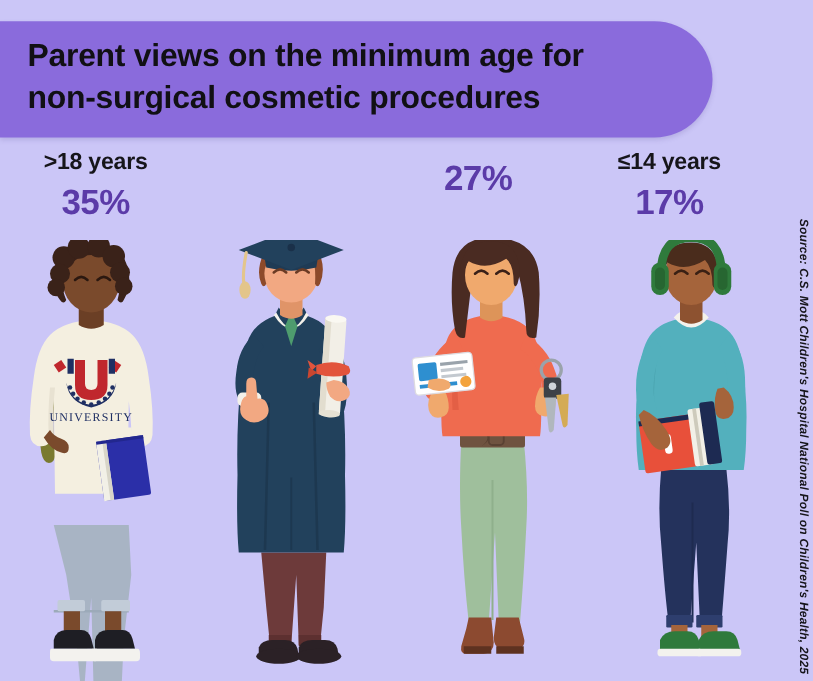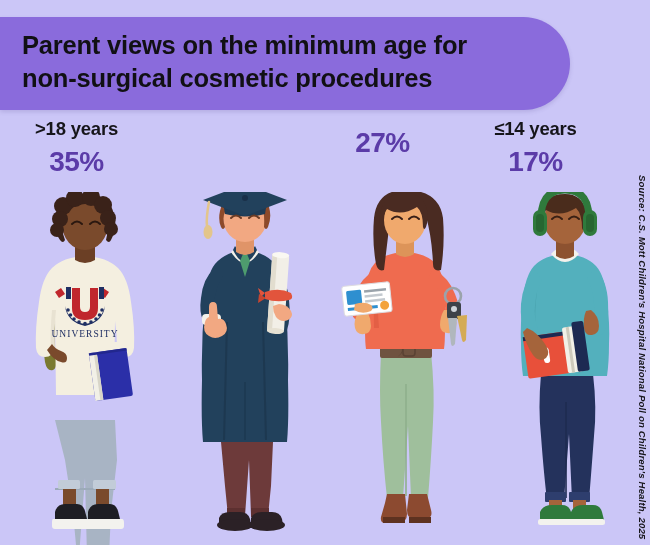--- a/index.html
+++ b/index.html
@@ -33,21 +33,21 @@
 
   
   .source{
     position:absolute;right:2px;bottom:6px;
     writing-mode:vertical-rl;
     font-size:9.6px;font-style:italic;font-weight:bold;
     color:#16151a;letter-spacing:.15px;white-space:nowrap;
   }
 
   
-  .figures{position:absolute;left:12px;top:192px;width:612px;height:353px;}
+  .figures{position:absolute;left:0;top:192px;width:612px;height:353px;}
   .fig{position:absolute;top:0;width:160px;height:353px;}
   .fig svg{display:block;width:100%;height:100%;}
 </style>
 </head>
 <body>
 
 <div class="canvas">
 
   <div class="header-pill">
     <div class="header-title">

